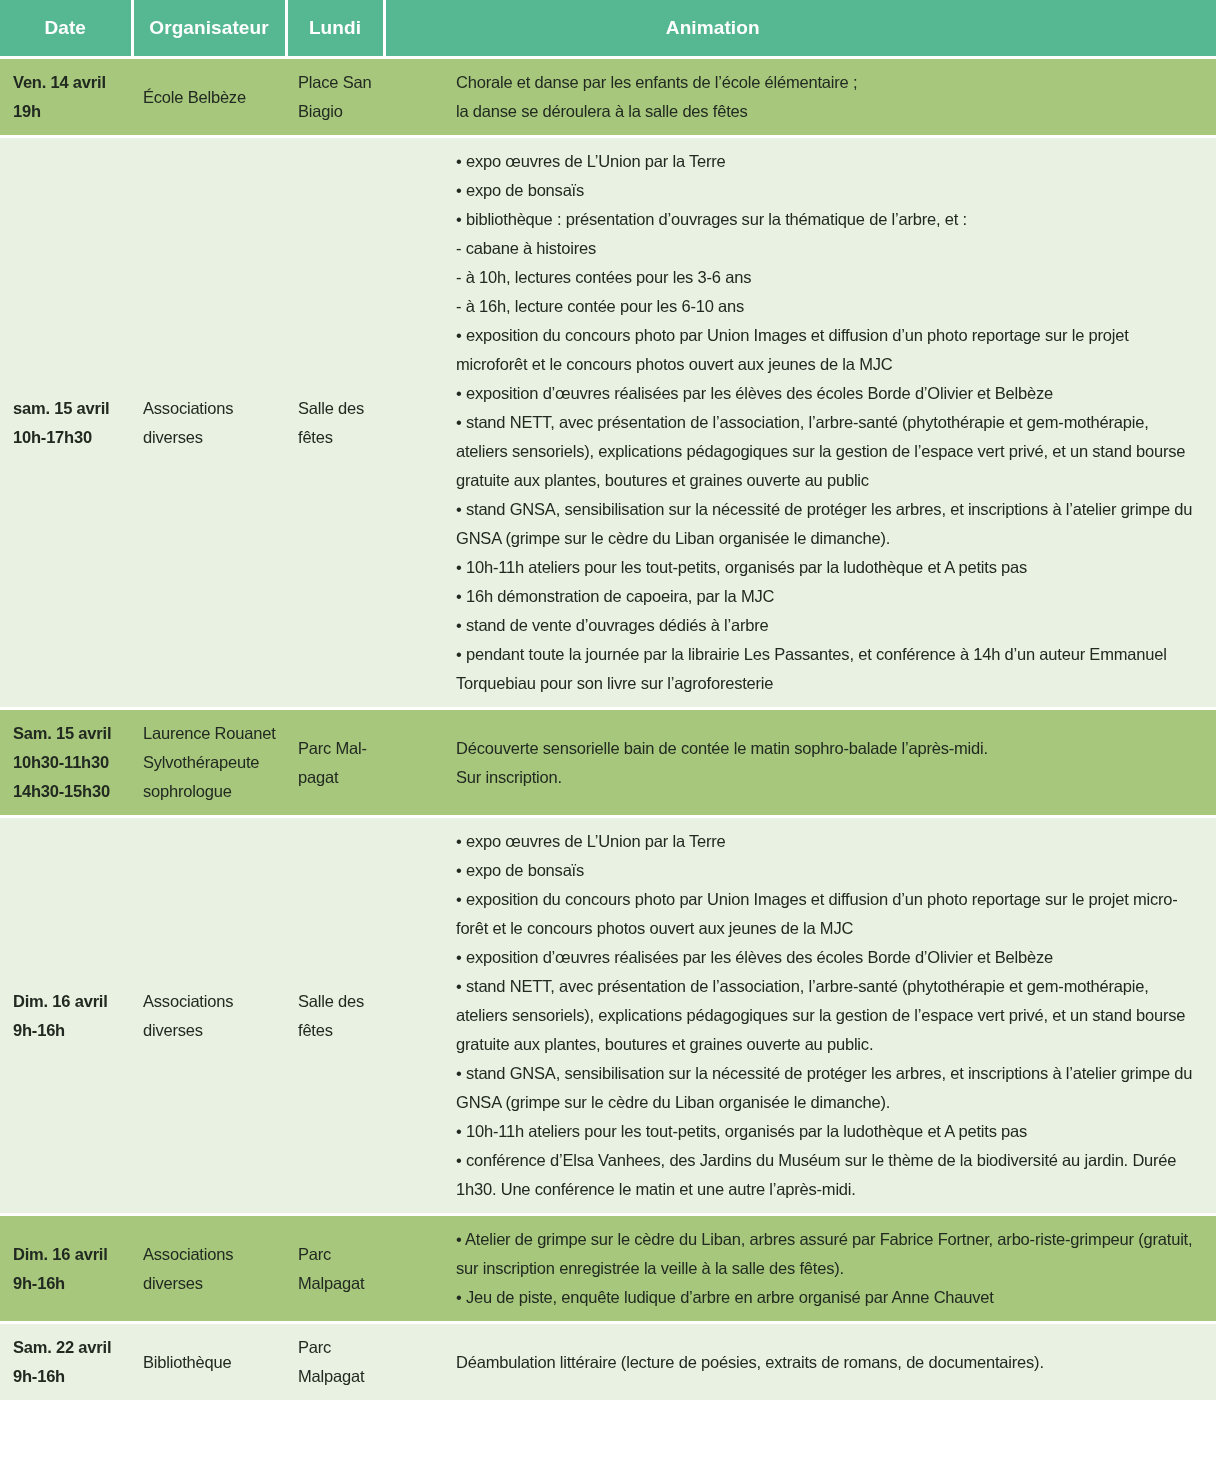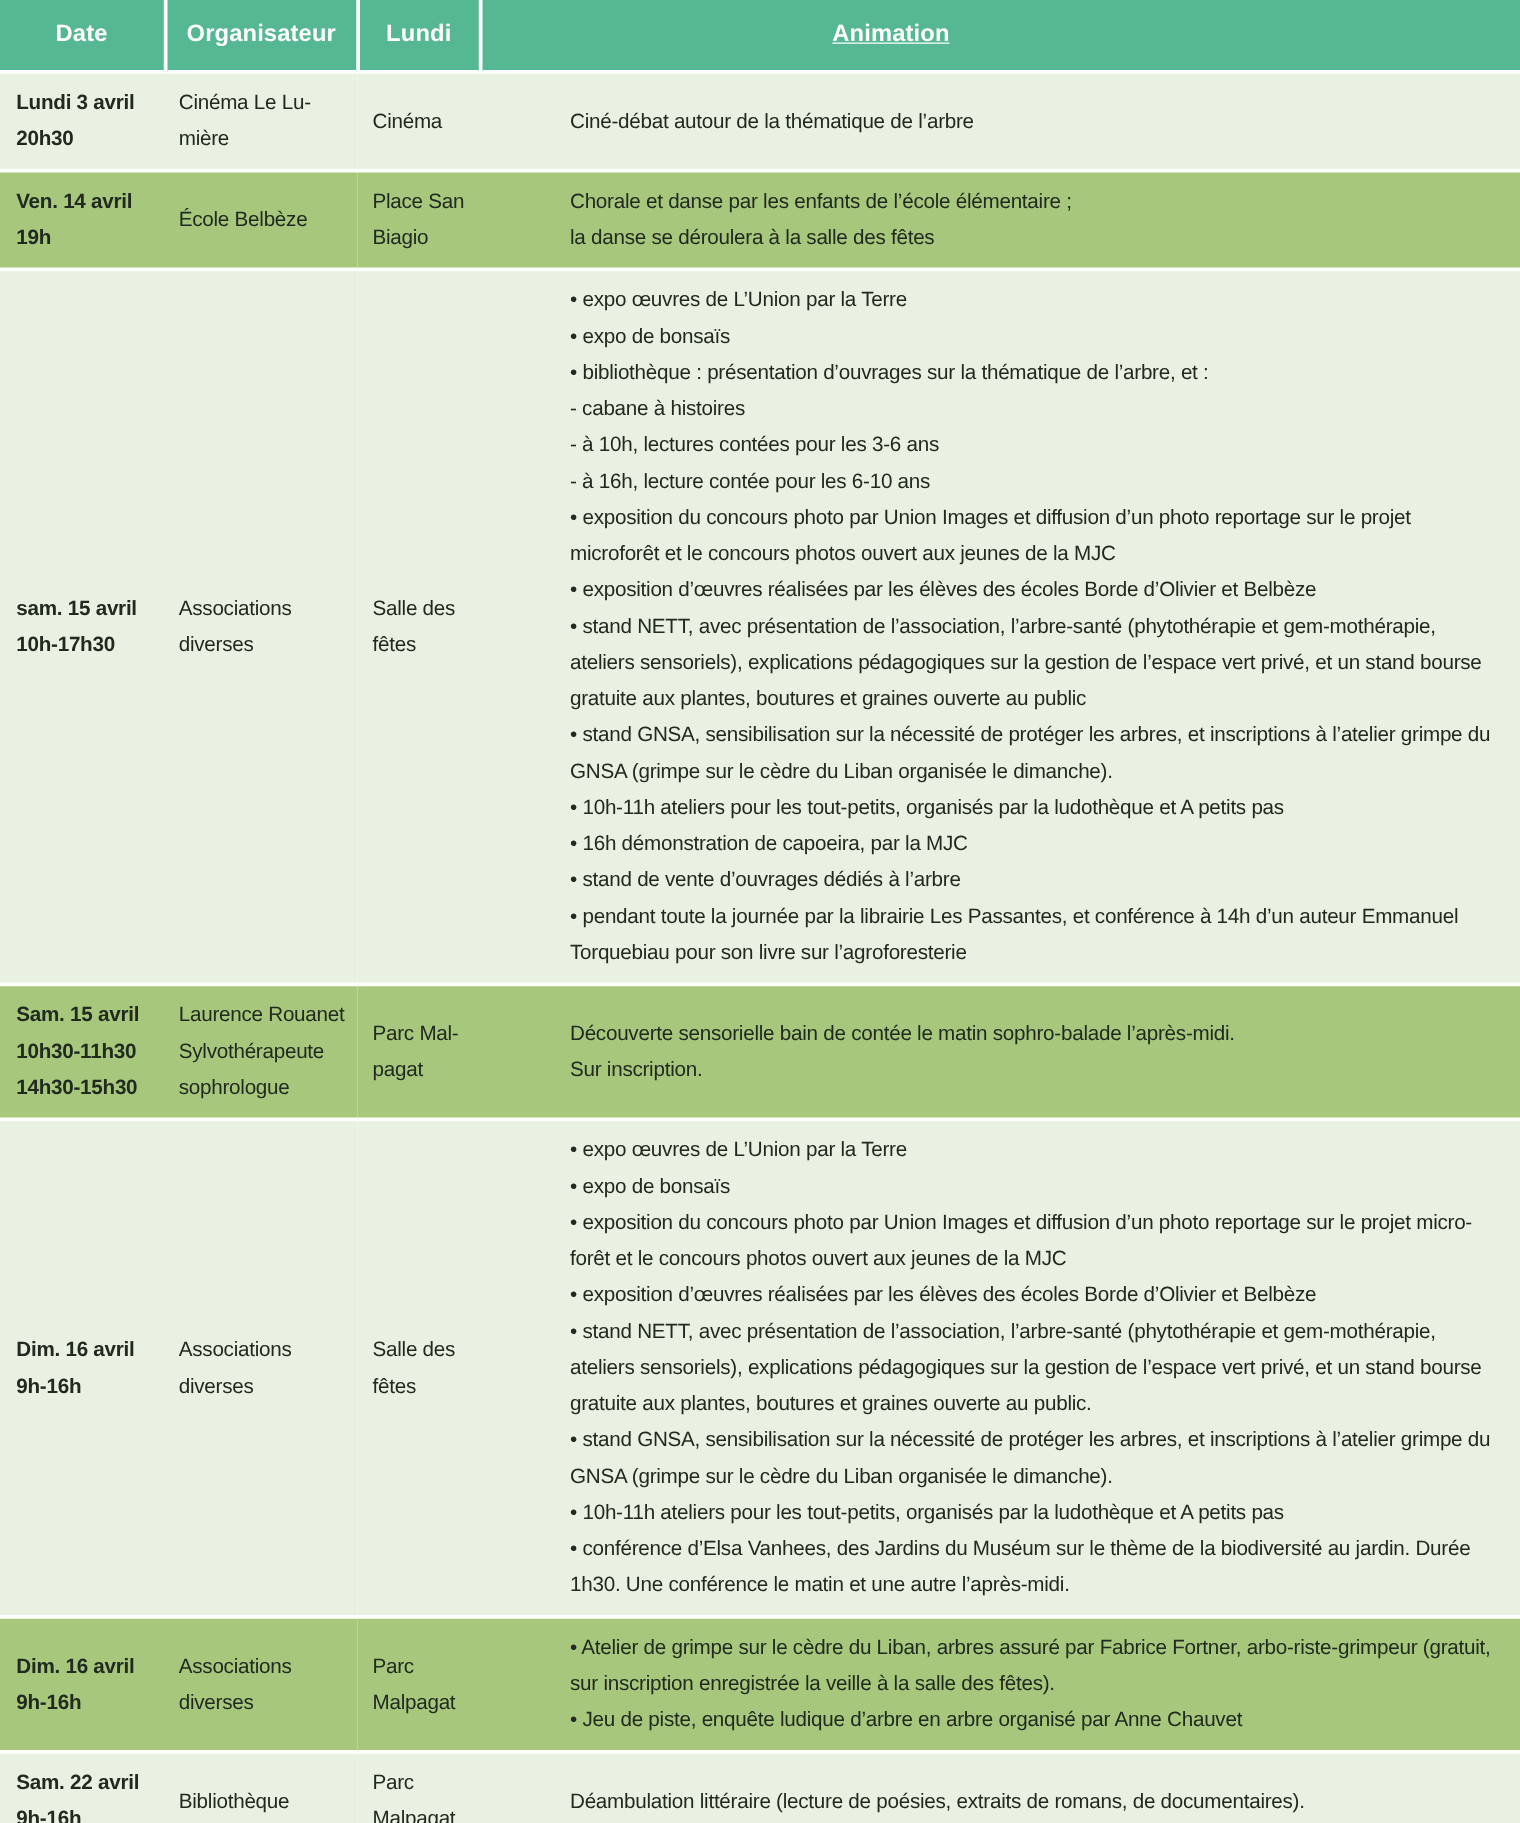--- a/index.html
+++ b/index.html
@@ -35,21 +35,21 @@
     font-size: 19px;
     font-weight: bold;
     height: 56px;
     text-align: center;
     vertical-align: middle;
     border-right: 3px solid var(--divider);
     padding: 0;
     letter-spacing: 0.1px;
   }
   th:last-child { border-right: none; }
-  th.th-anim { padding-right: 176px; text-decoration: underline; }
+  th.th-anim { padding-right: 176px; }
 
   tr.light { background: var(--row-light); }
   tr.dark  { background: var(--row-dark); border-radius: 25px; }
 
   td {
     color: var(--body-text);
     font-size: 16.5px;
     line-height: 29px;
     letter-spacing: -0.2px;
     vertical-align: middle;
@@ -78,28 +78,20 @@
   </colgroup>
   <thead>
     <tr class="header-row">
       <th>Date</th>
       <th>Organisateur</th>
       <th>Lundi</th>
       <th class="th-anim">Animation</th>
     </tr>
   </thead>
   <tbody>
-    <tr class="light">
-      <td class="date">Lundi 3 avril
-20h30</td>
-      <td class="org">Cinéma Le Lu-
-mière</td>
-      <td class="lieu">Cinéma</td>
-      <td class="anim">Ciné-débat autour de la thématique de l’arbre</td>
-    </tr>
     <tr class="dark">
       <td class="date">Ven. 14 avril
 19h</td>
       <td class="org">École Belbèze</td>
       <td class="lieu">Place San
 Biagio</td>
       <td class="anim">Chorale et danse par les enfants de l’école élémentaire ;
 la danse se déroulera à la salle des fêtes</td>
     </tr>
     <tr class="light">

